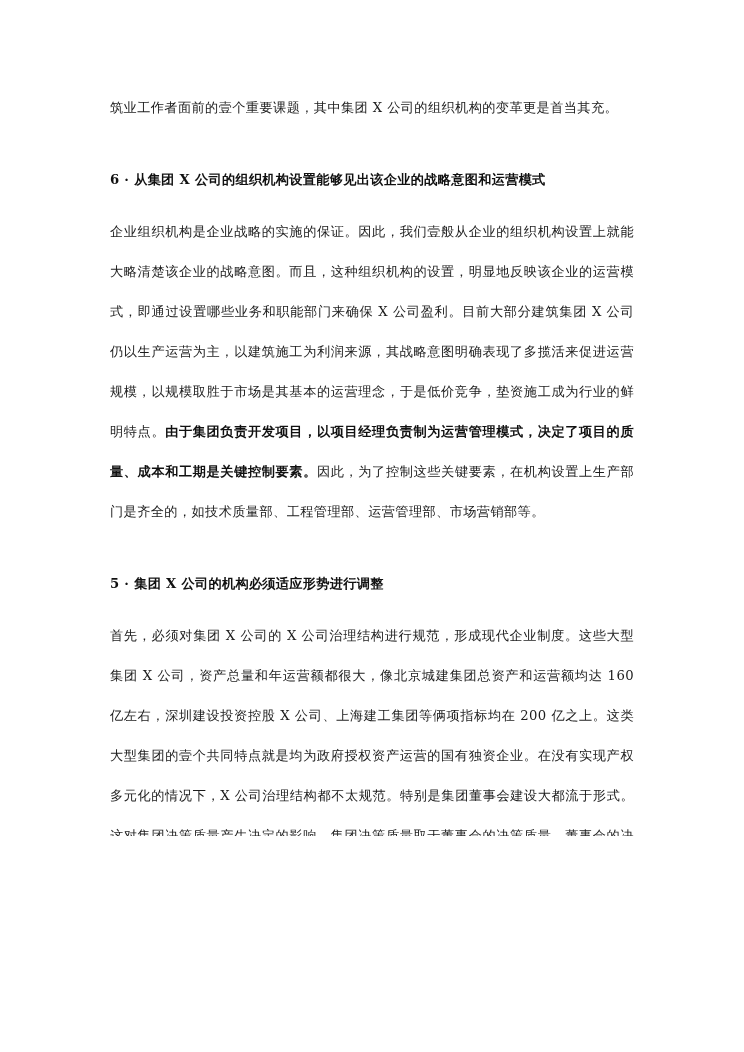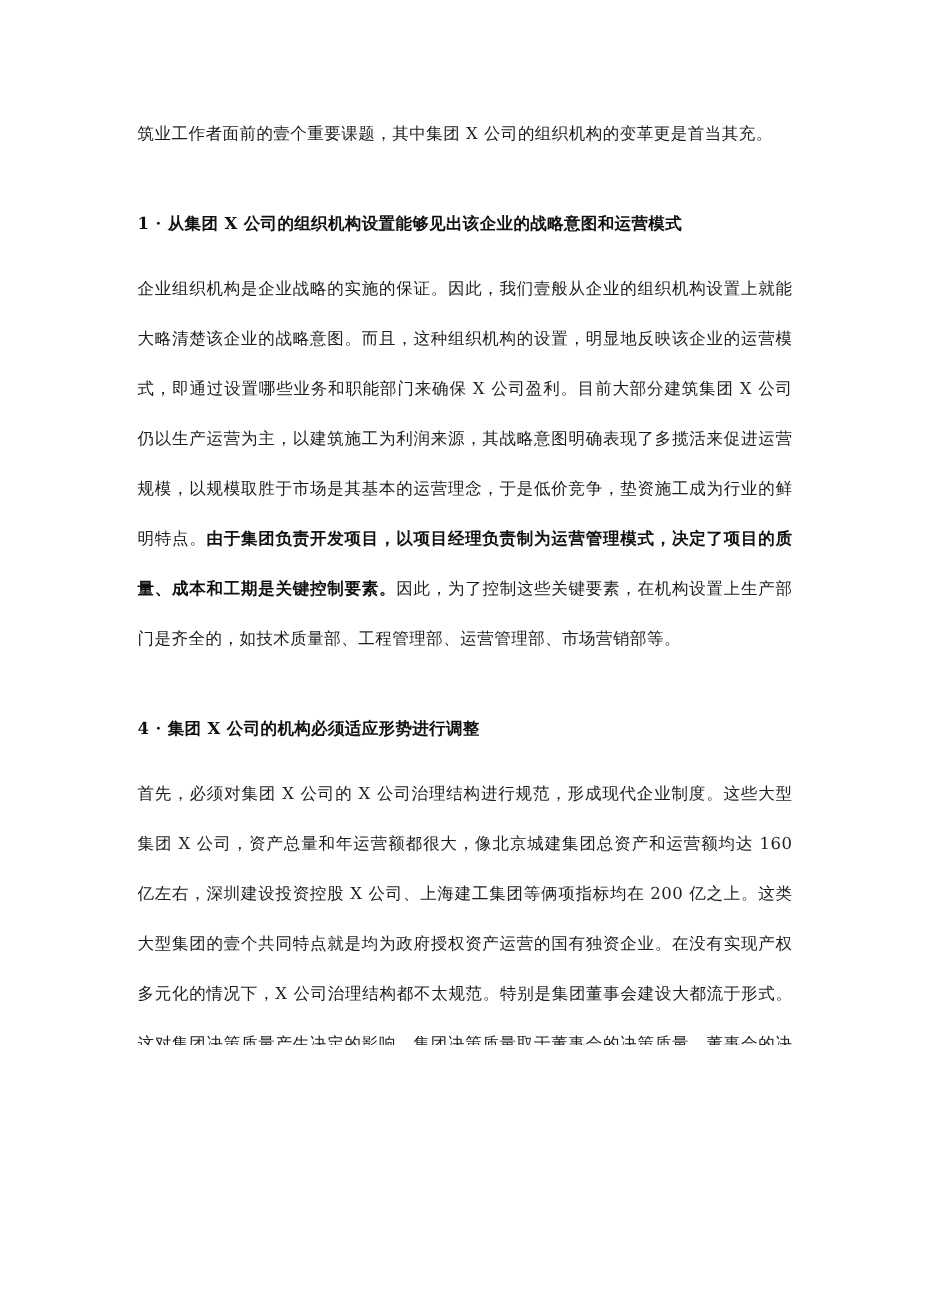--- a/index.html
+++ b/index.html
@@ -56,28 +56,28 @@
 </head>
 <body>
 
 <div class="page">
   <div class="content">
 
     <p class="para"><span>筑业工作者面前的壹个重要课题，其中集团 X 公司的组织机构的变革更是首当其充。</span></p>
 
     <div class="gap-med"></div>
 
-    <h2 class="heading">1 · 从集团 X 公司的组织机构设置能够见出该企业的战略意图和运营模式</h2>
+    <h2 class="heading">6 · 从集团 X 公司的组织机构设置能够见出该企业的战略意图和运营模式</h2>
 
     <div class="gap-small"></div>
 
     <p class="para"><span>企业组织机构是企业战略的实施的保证。因此，我们壹般从企业的组织机构设置上就能大略清楚该企业的战略意图。而且，这种组织机构的设置，明显地反映该企业的运营模式，即通过设置哪些业务和职能部门来确保 X 公司盈利。目前大部分建筑集团 X 公司仍以生产运营为主，以建筑施工为利润来源，其战略意图明确表现了多揽活来促进运营规模，以规模取胜于市场是其基本的运营理念，于是低价竞争，垫资施工成为行业的鲜明特点。</span><span class="bold-run">由于集团负责开发项目，以项目经理负责制为运营管理模式，决定了项目的质量、成本和工期是关键控制要素。</span><span>因此，为了控制这些关键要素，在机构设置上生产部门是齐全的，如技术质量部、工程管理部、运营管理部、市场营销部等。</span></p>
 
     <div class="gap-med"></div>
 
-    <h2 class="heading">4 · 集团 X 公司的机构必须适应形势进行调整</h2>
+    <h2 class="heading">5 · 集团 X 公司的机构必须适应形势进行调整</h2>
 
     <div class="gap-small"></div>
 
     <p class="para"><span>首先，必须对集团 X 公司的 X 公司治理结构进行规范，形成现代企业制度。这些大型集团 X 公司，资产总量和年运营额都很大，像北京城建集团总资产和运营额均达 160 亿左右，深圳建设投资控股 X 公司、上海建工集团等俩项指标均在 200 亿之上。这类大型集团的壹个共同特点就是均为政府授权资产运营的国有独资企业。在没有实现产权多元化的情况下，X 公司治理结构都不太规范。特别是集团董事会建设大都流于形式。这对集团决策质量产生决定的影响，集团决策质量取于董事会的决策质量，董事会的决策质量取决于董事会的机构设置和议事规则的</span></p>
 
   </div>
 </div>
 
 </body></html>

